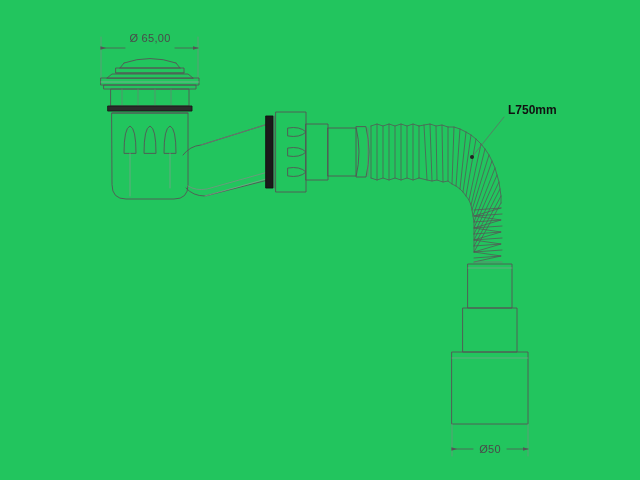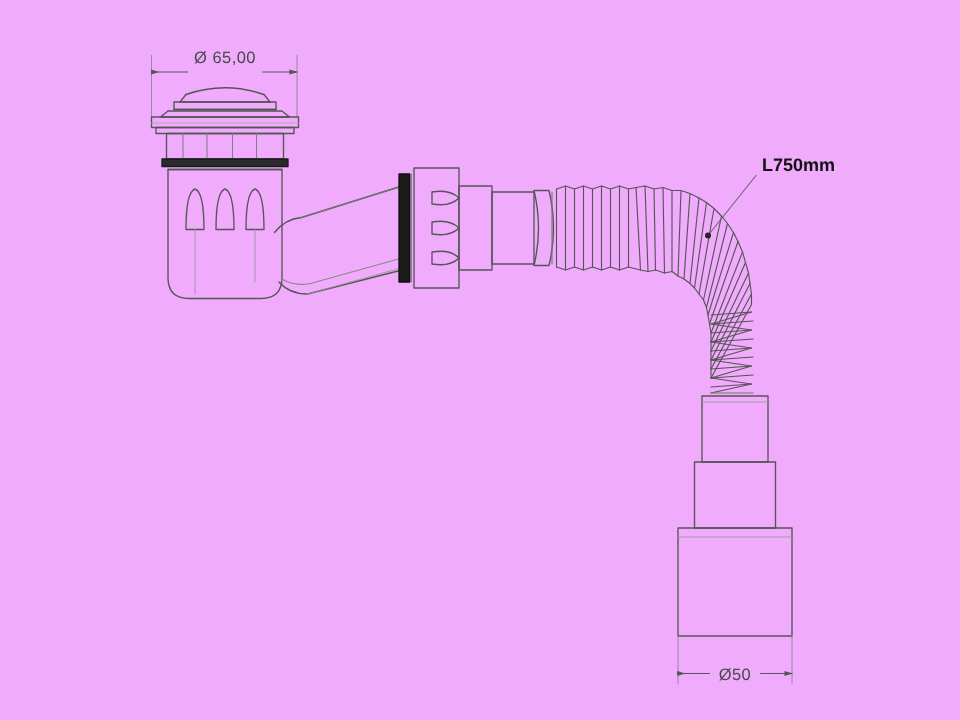--- a/index.html
+++ b/index.html
@@ -11,21 +11,21 @@
     width: 640px;
     height: 480px;
     font-family: "Liberation Sans", sans-serif;
     overflow: hidden;
     position: relative;
   }
   #drawing-root {
     position: relative;
     width: 640px;
     height: 480px;
-    background: #f0abfc;
+    background: #22c55e;
   }
   svg.cad {
     display: block;
     width: 640px;
     height: 480px;
   }
   .dim-text {
     font-family: "Liberation Sans", sans-serif;
     font-size: 11px;
     fill: #4a4a4a;

